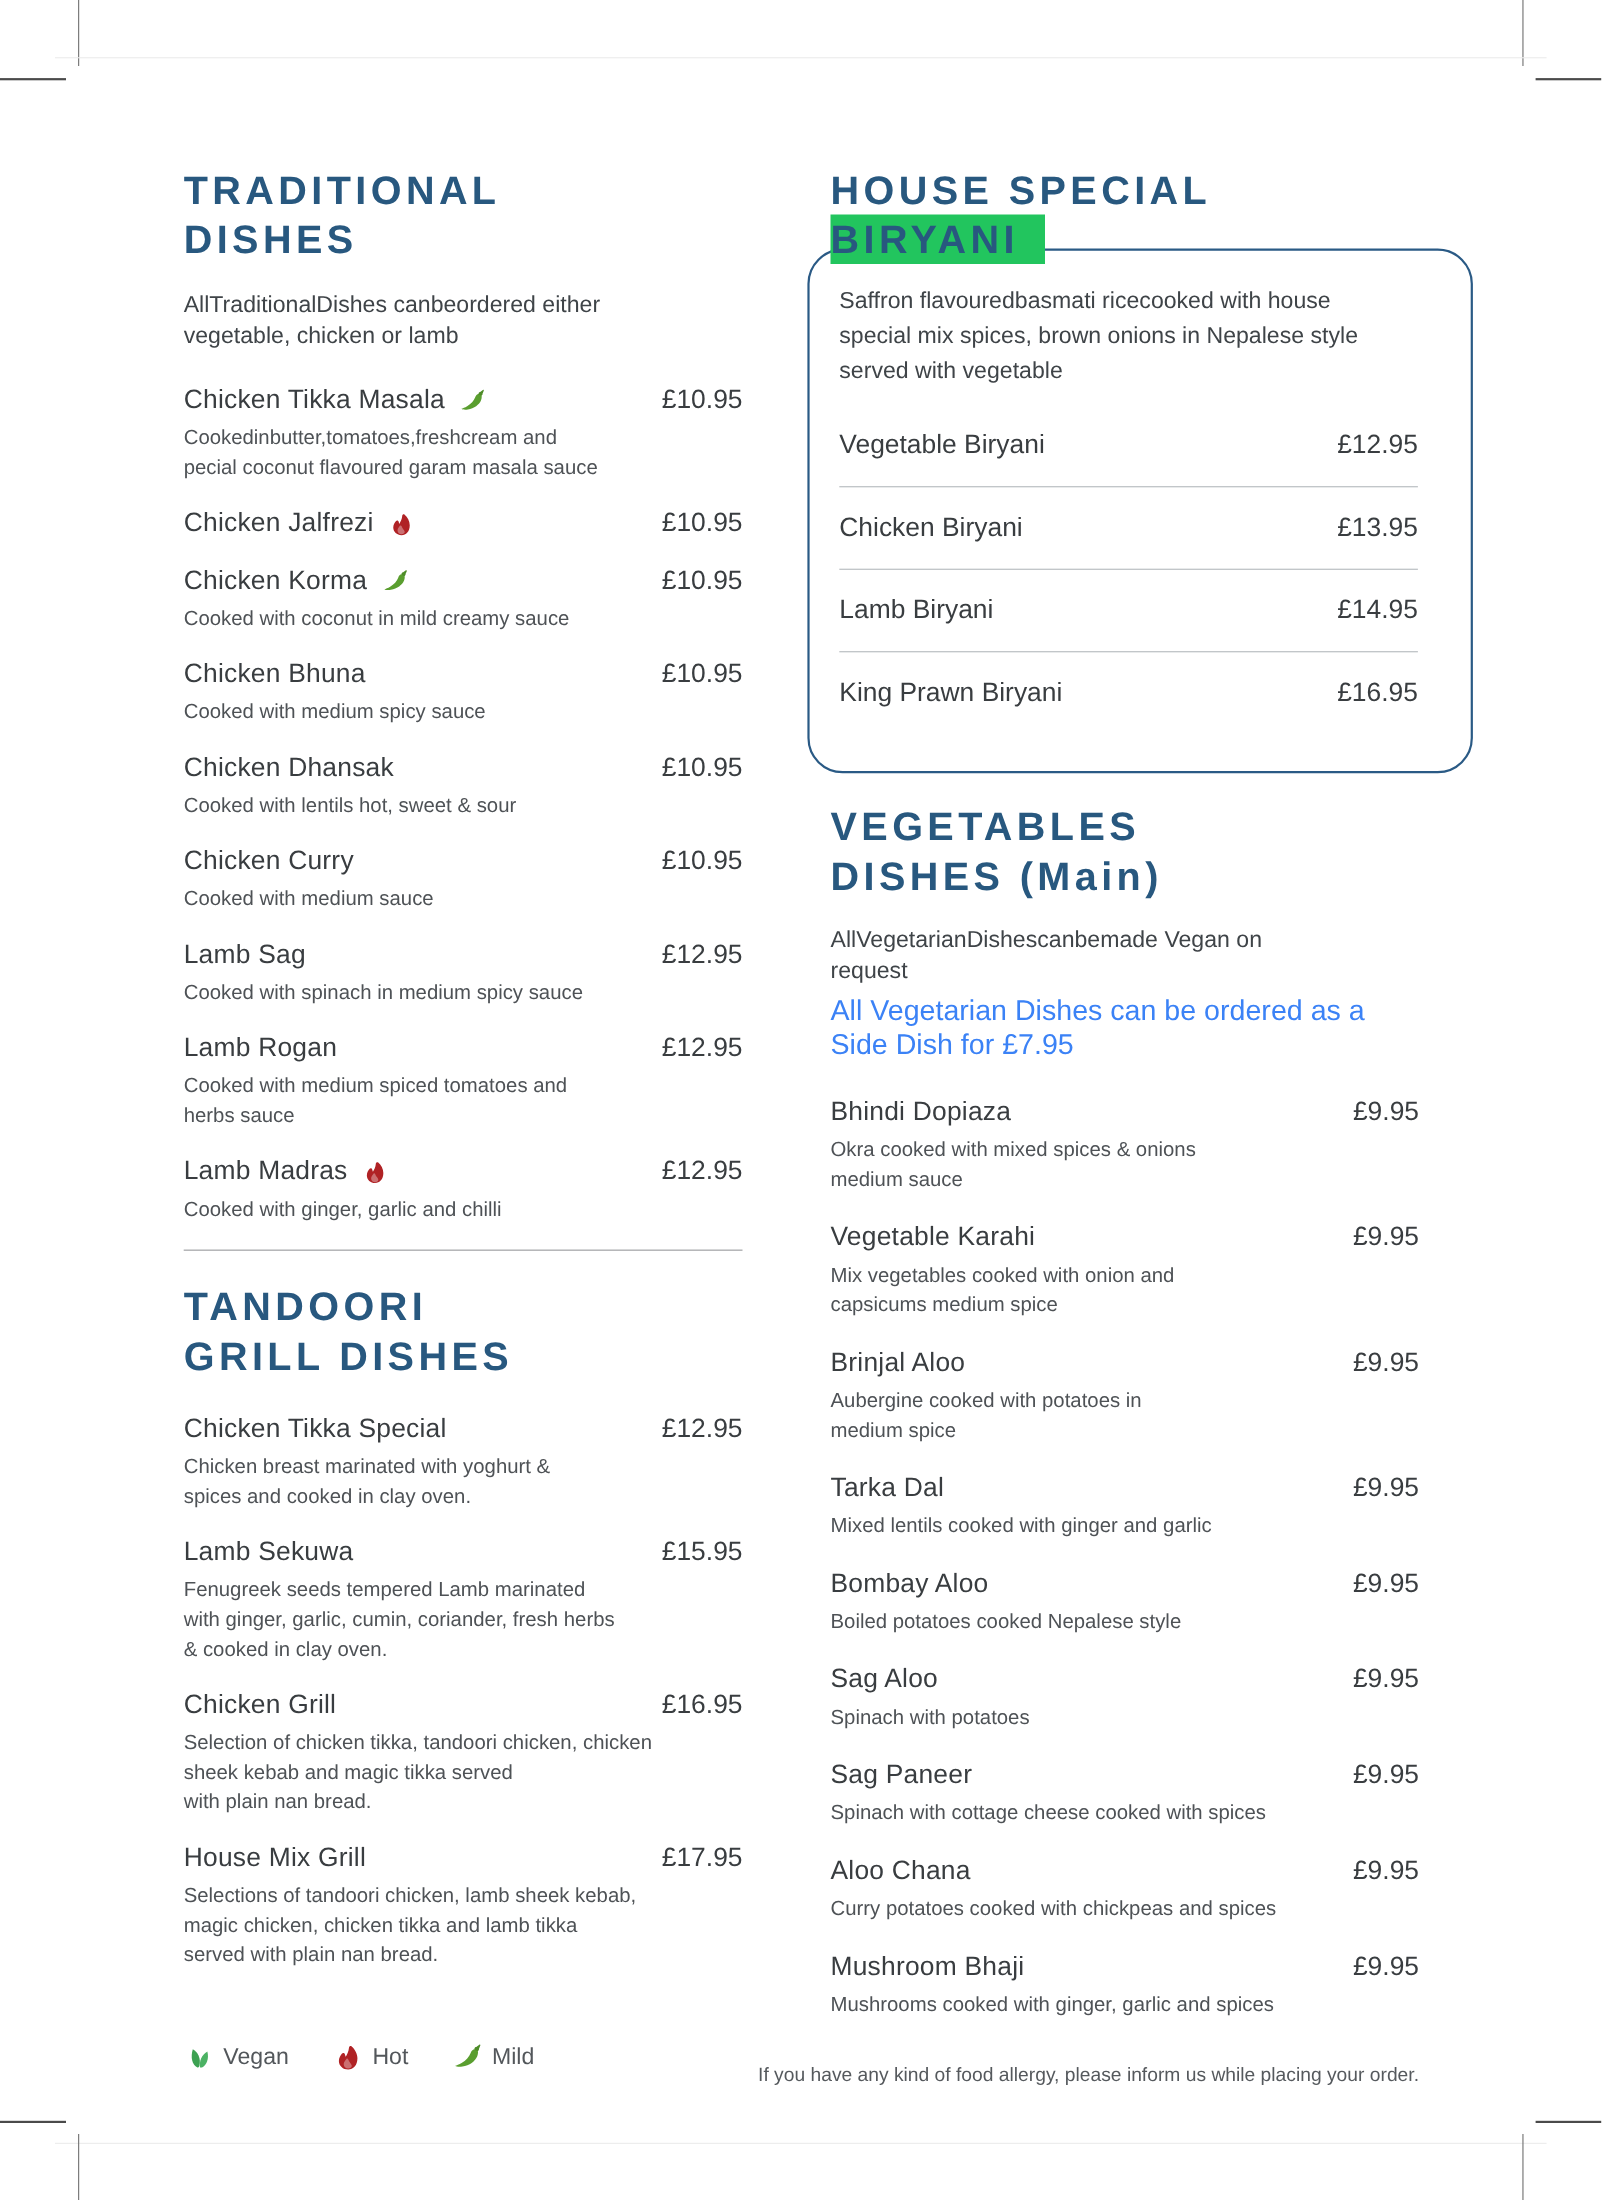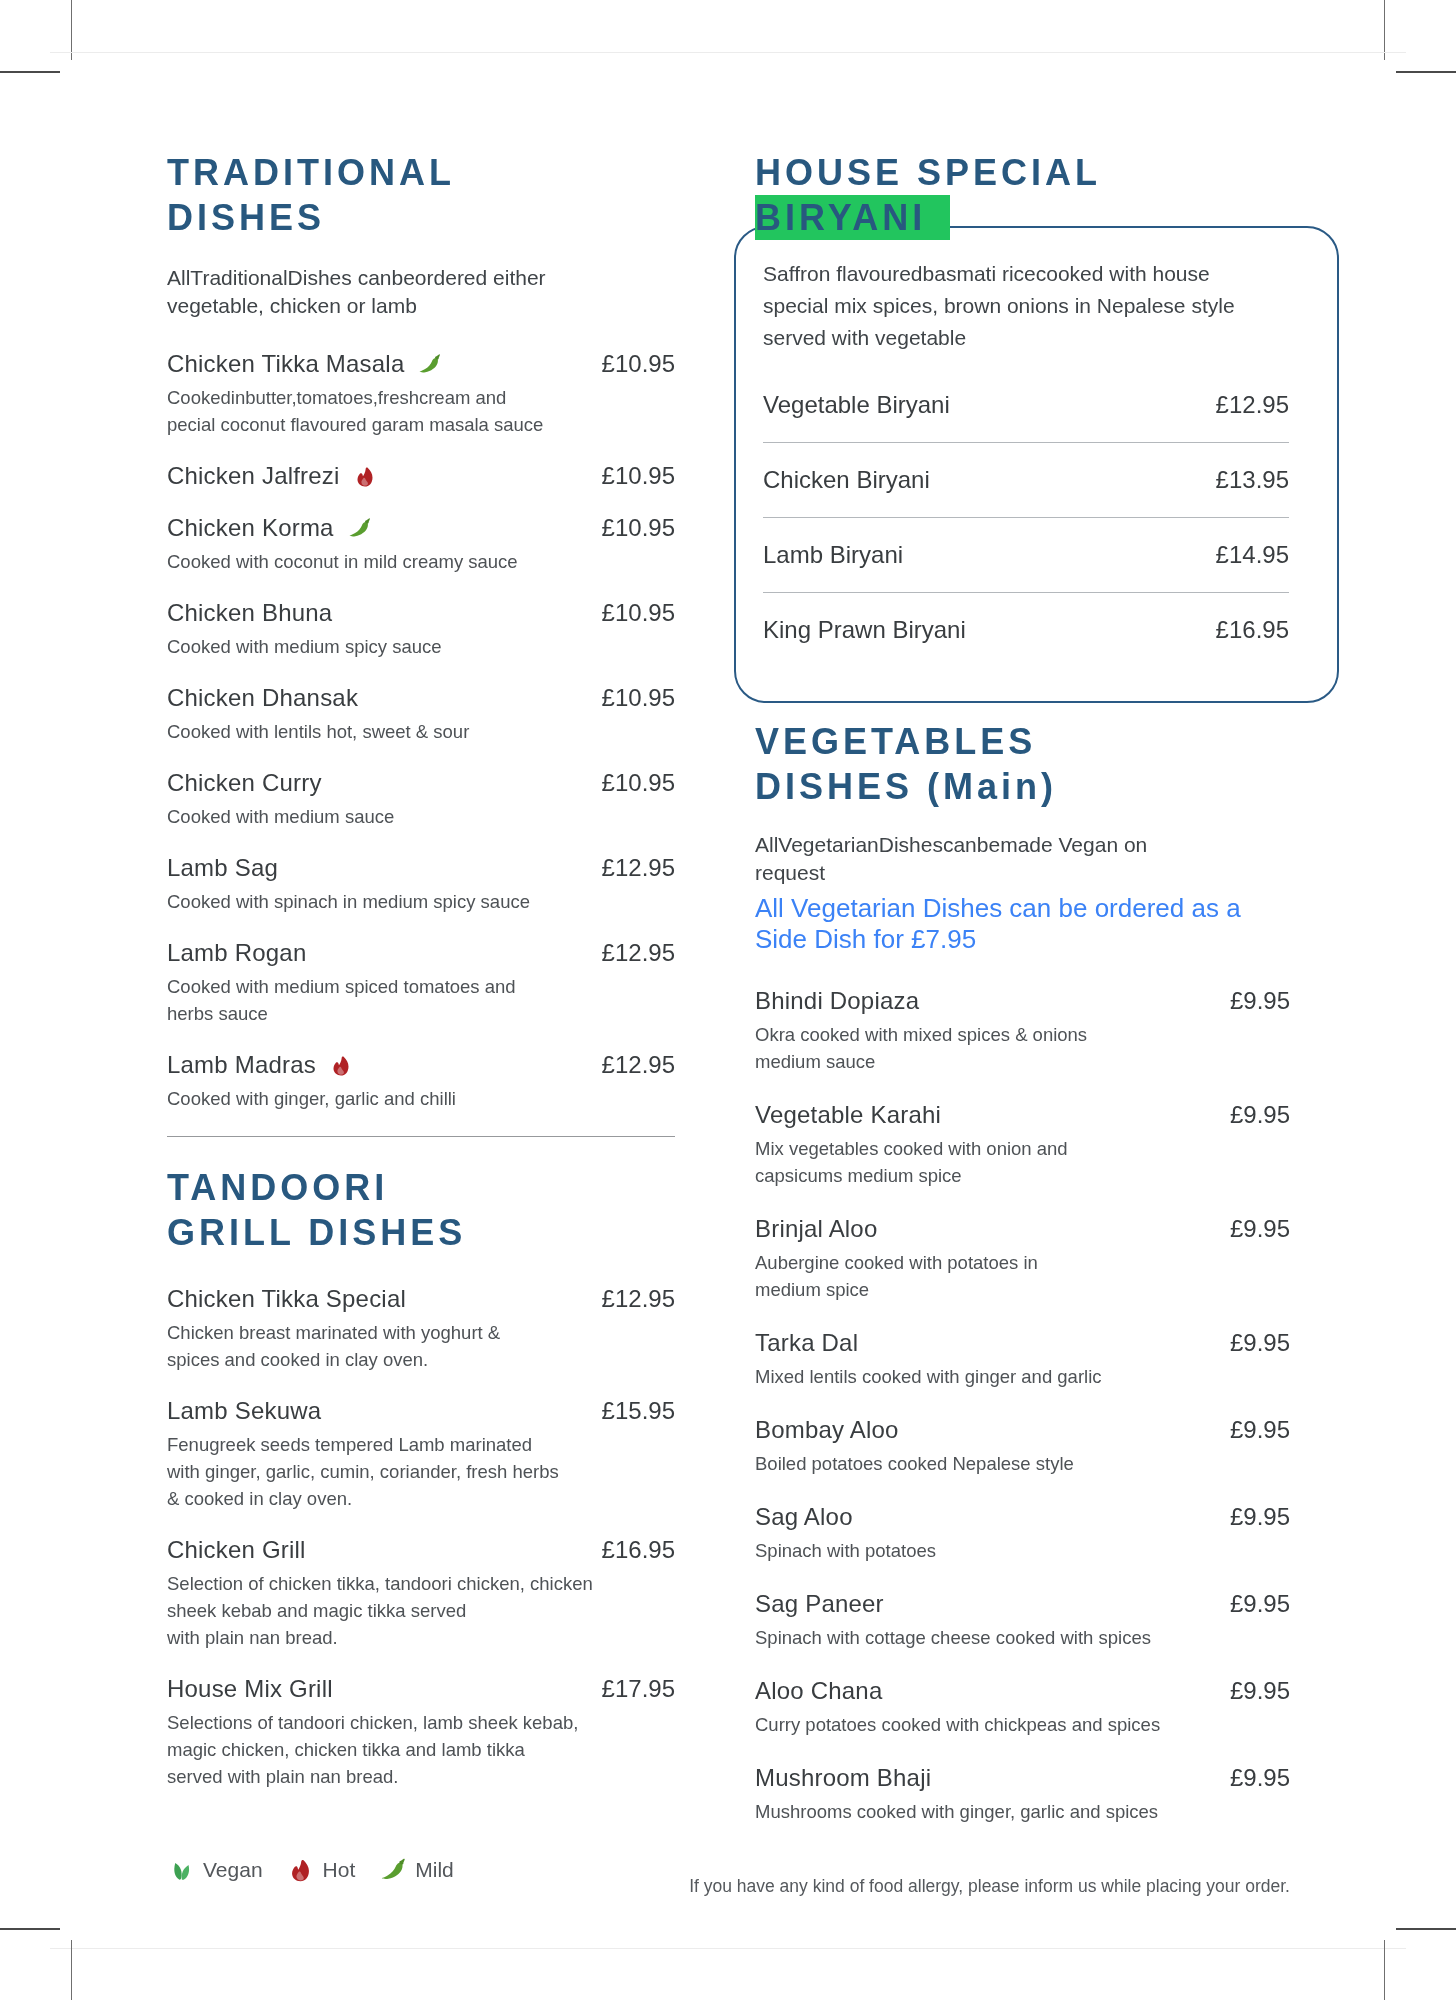--- a/index.html
+++ b/index.html
@@ -55,24 +55,24 @@
     margin:-14px -49px 0 -21px;
     padding:30px 48px 34px 27px;
   }
   .biryani-desc { margin:0; font-size:21px; line-height:32px; color:#3f4448; white-space:pre-line; }
   .b-rows { margin-top:14px; }
   .b-row { display:flex; align-items:baseline; padding:23px 0; }
   .b-row + .b-row { border-top:1px solid #b4b8bc; }
   .b-row .b-name { font-size:24px; color:#393d40; }
   .b-row .b-price { margin-left:auto; font-size:24px; color:#393d40; }
 
-  .veg-title { margin-top:16px; }
+  .veg-title { margin-top:26px; }
 
   
-  .legend { position:absolute; left:167px; top:1856px; display:flex; align-items:flex-end; gap:24px; }
+  .legend { position:absolute; left:167px; top:1856px; display:flex; align-items:flex-end; gap:40px; }
   .legend-entry { display:flex; align-items:center; }
   .legend-entry svg { width:27px; height:27px; }
   .legend-label { margin-left:9px; font-size:21px; color:#53575b; }
   .footer-note { position:absolute; right:166px; top:1876px; font-size:17.5px; color:#55595d; }
 </style>
 </head>
 <body>
 
 <div class="page">
 

